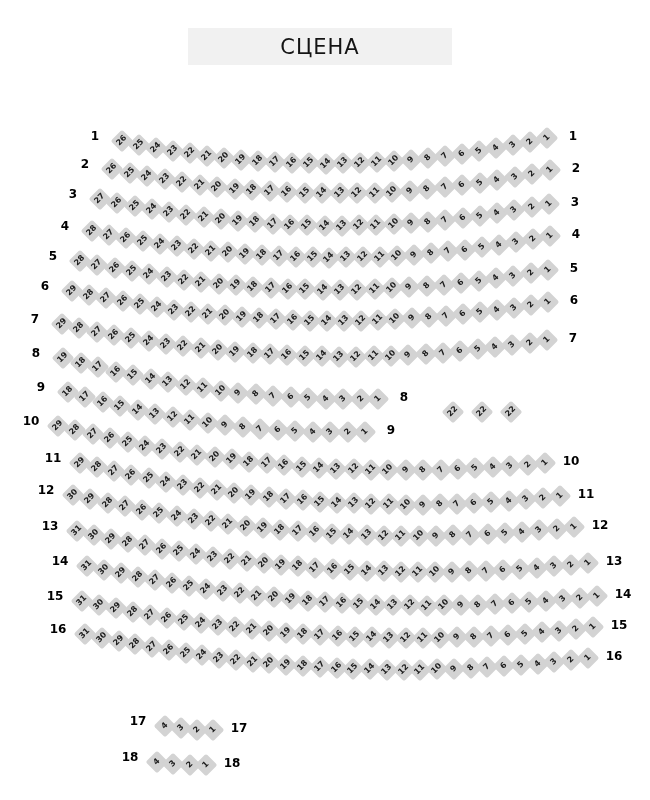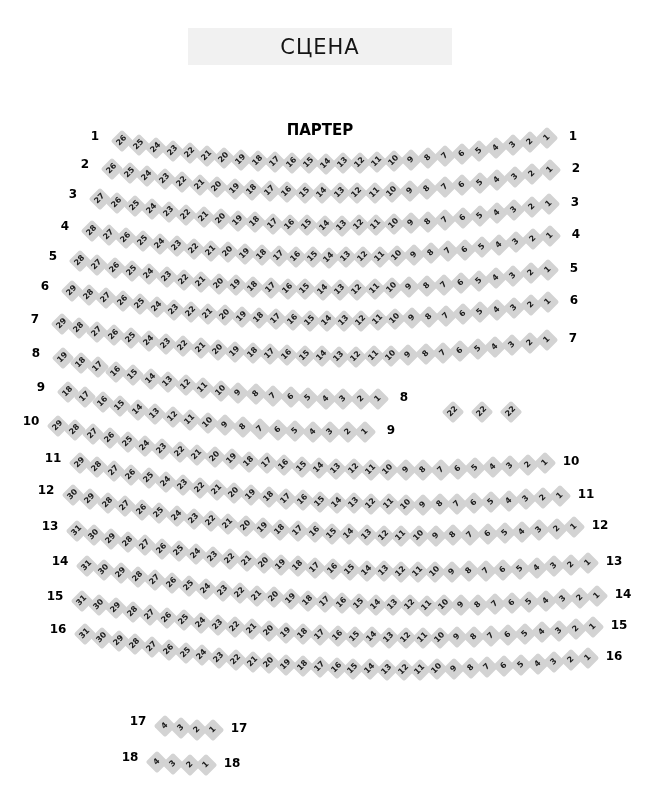--- a/index.html
+++ b/index.html
@@ -38,21 +38,20 @@
     white-space: nowrap;
   }
 </style>
 </head>
 <body>
 
 <div class="hall">
   <div class="stage">
     <span>СЦЕНА</span>
   </div>
-  <div class="section-title">ПАРТЕР</div>
   <div id="seat-layer">
       <div class="seat" style="left: 122px; top: 141px;">
         <span>26</span>
       </div>
       <div class="seat" style="left: 139px; top: 145px;">
         <span>25</span>
       </div>
       <div class="seat" style="left: 156px; top: 148px;">
         <span>24</span>
       </div>

